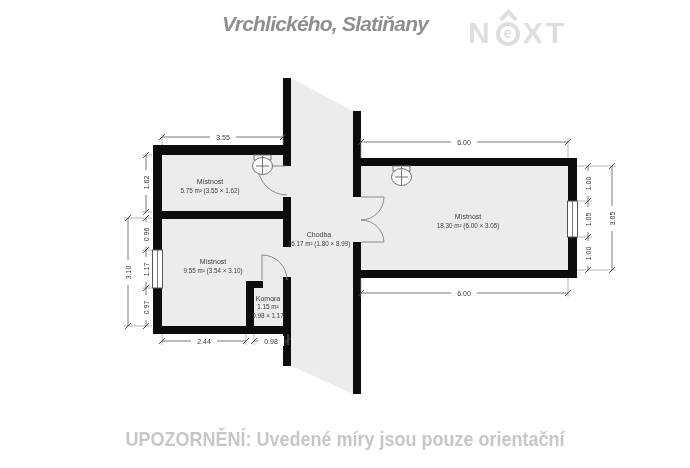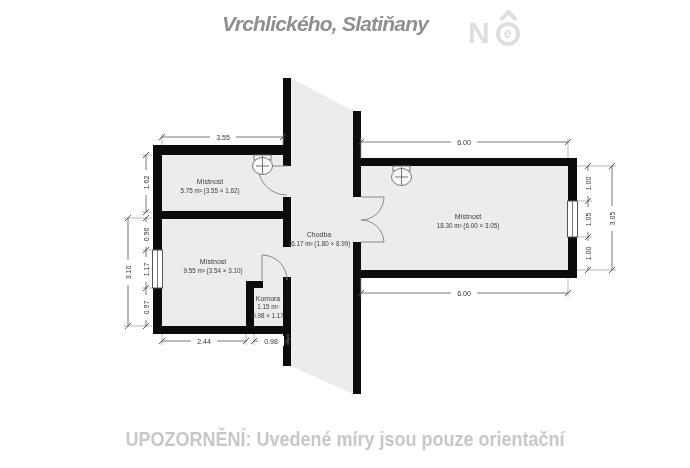--- a/index.html
+++ b/index.html
@@ -187,17 +187,18 @@
   </svg>
 
   <div class="page-title">Vrchlického, Slatiňany</div>
 
   <div class="logo">
     <span>N</span>
     <span class="logo-e">
       <span class="caret"></span>
       <span class="ring">e</span>
     </span>
+    <span>XT</span>
   </div>
 
   <div class="warning">UPOZORNĚNÍ: Uvedené míry jsou pouze orientační</div>
 
 </div>
 
 </body></html>

